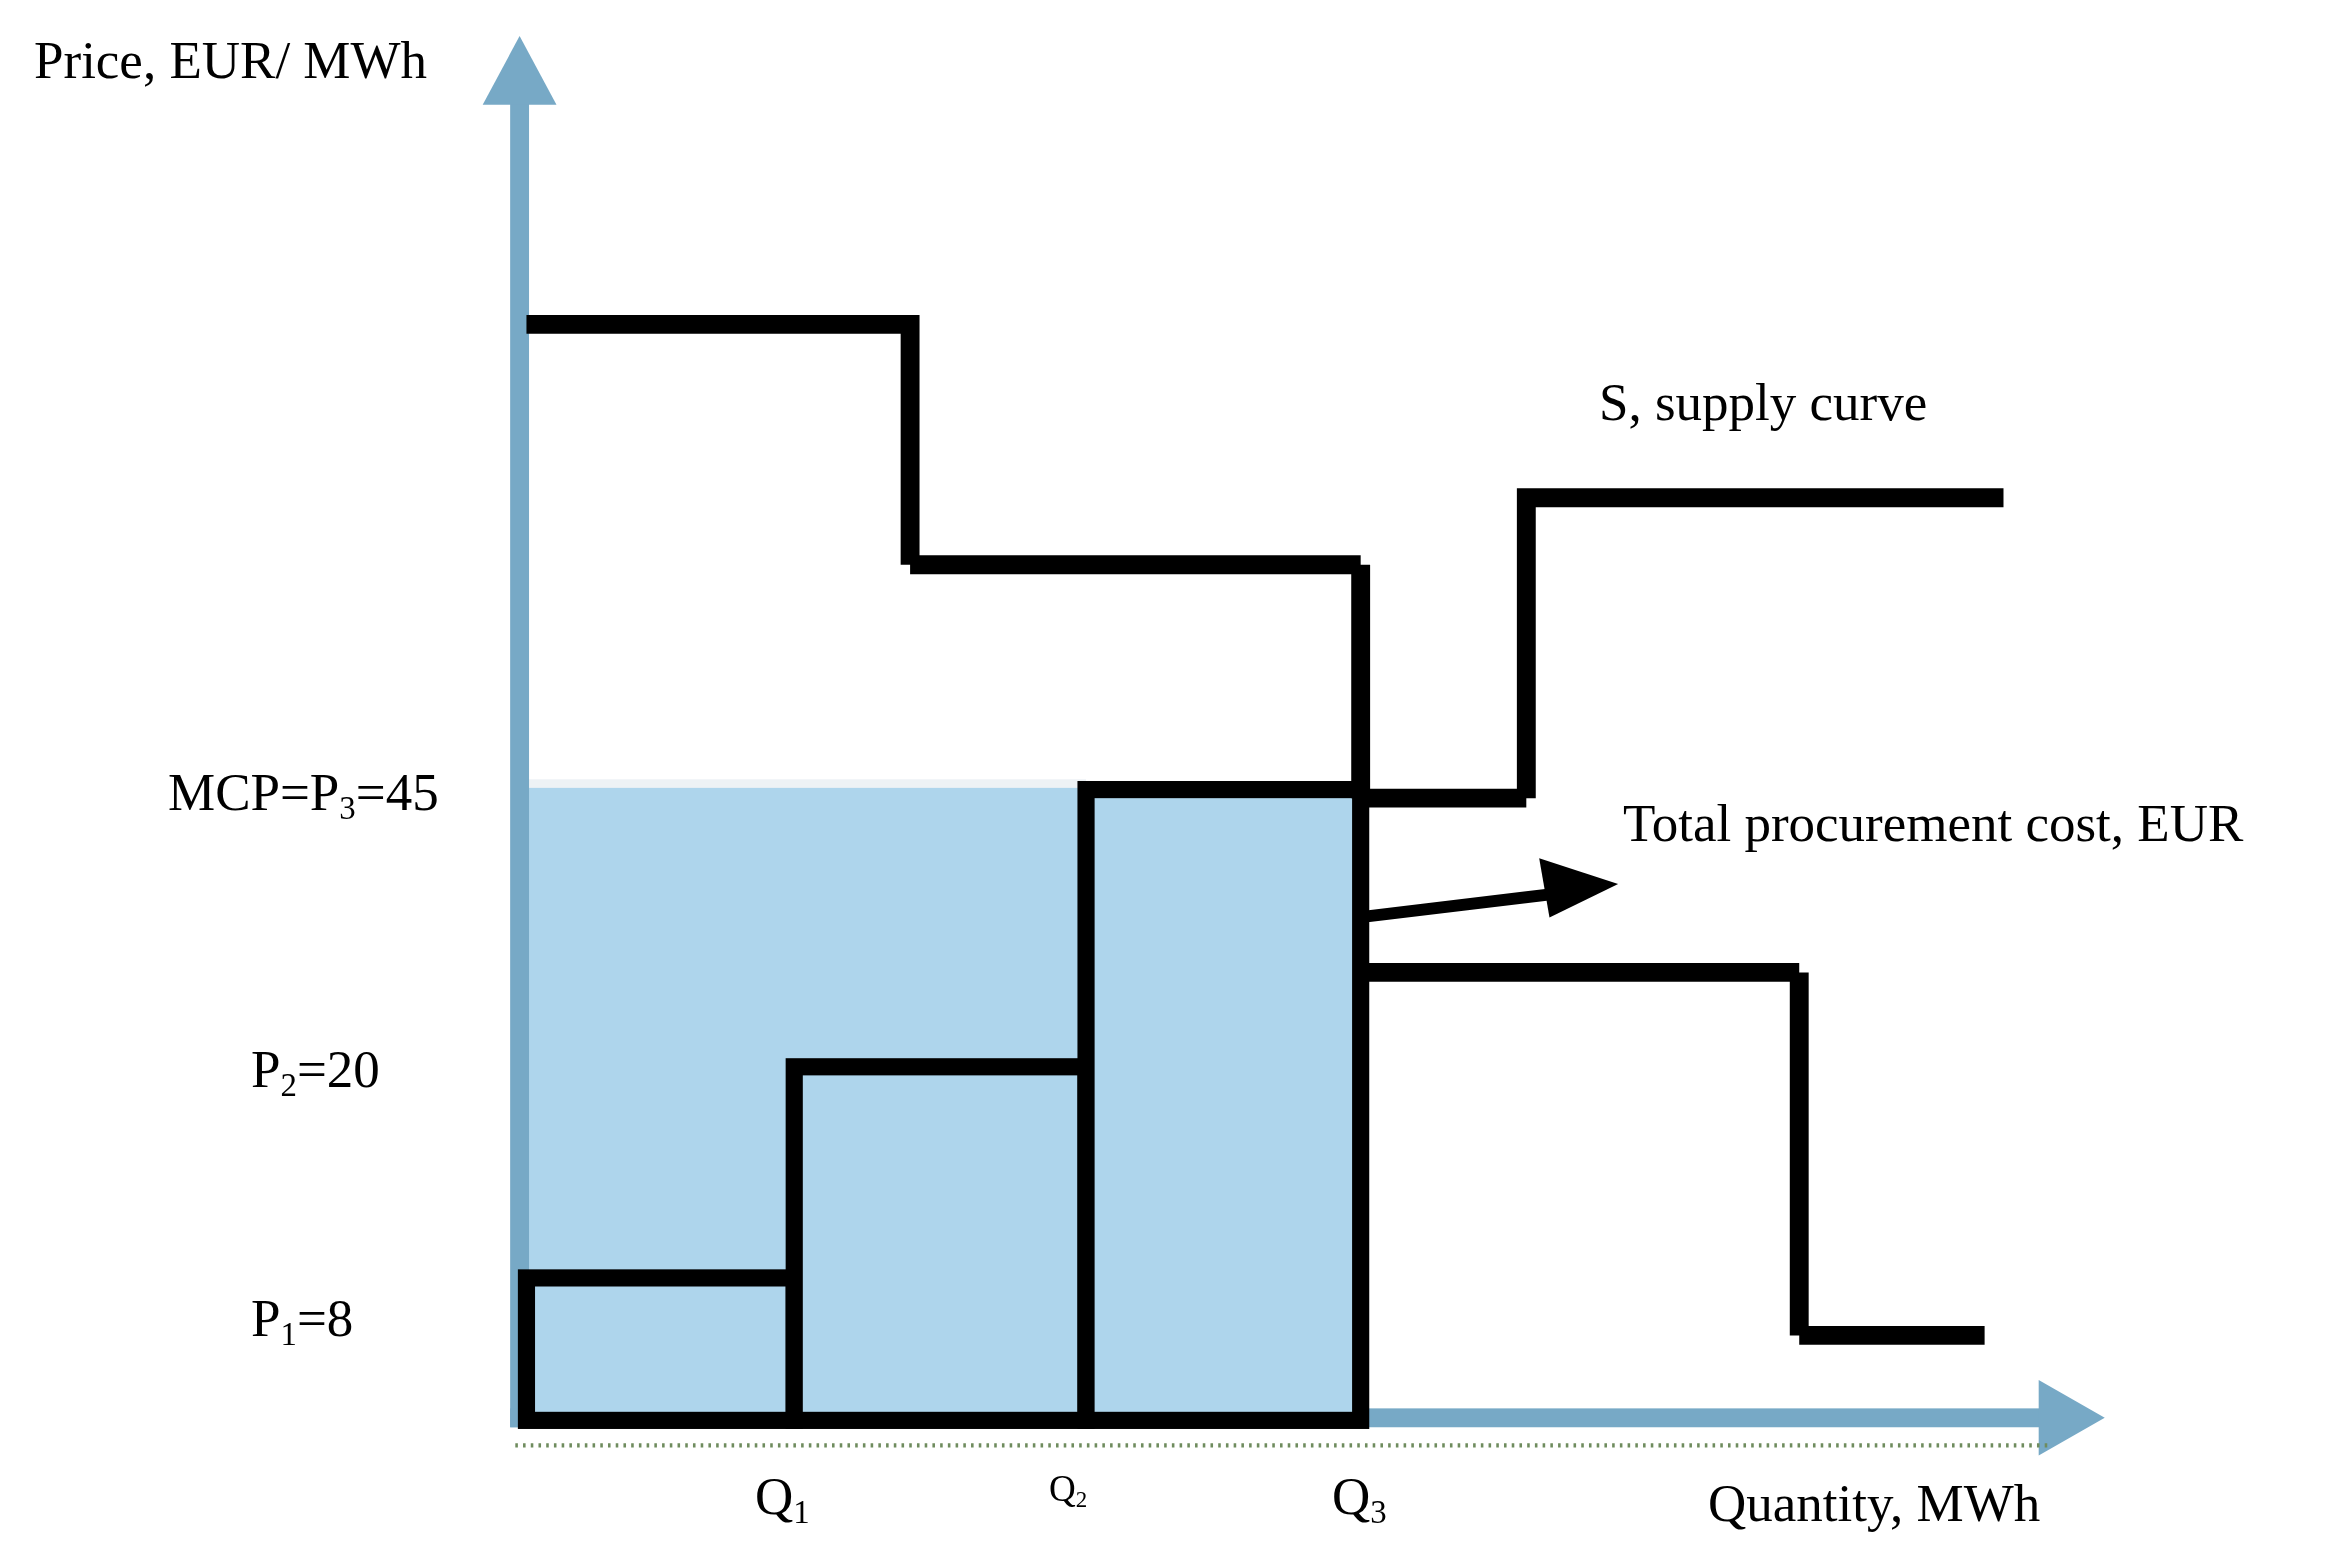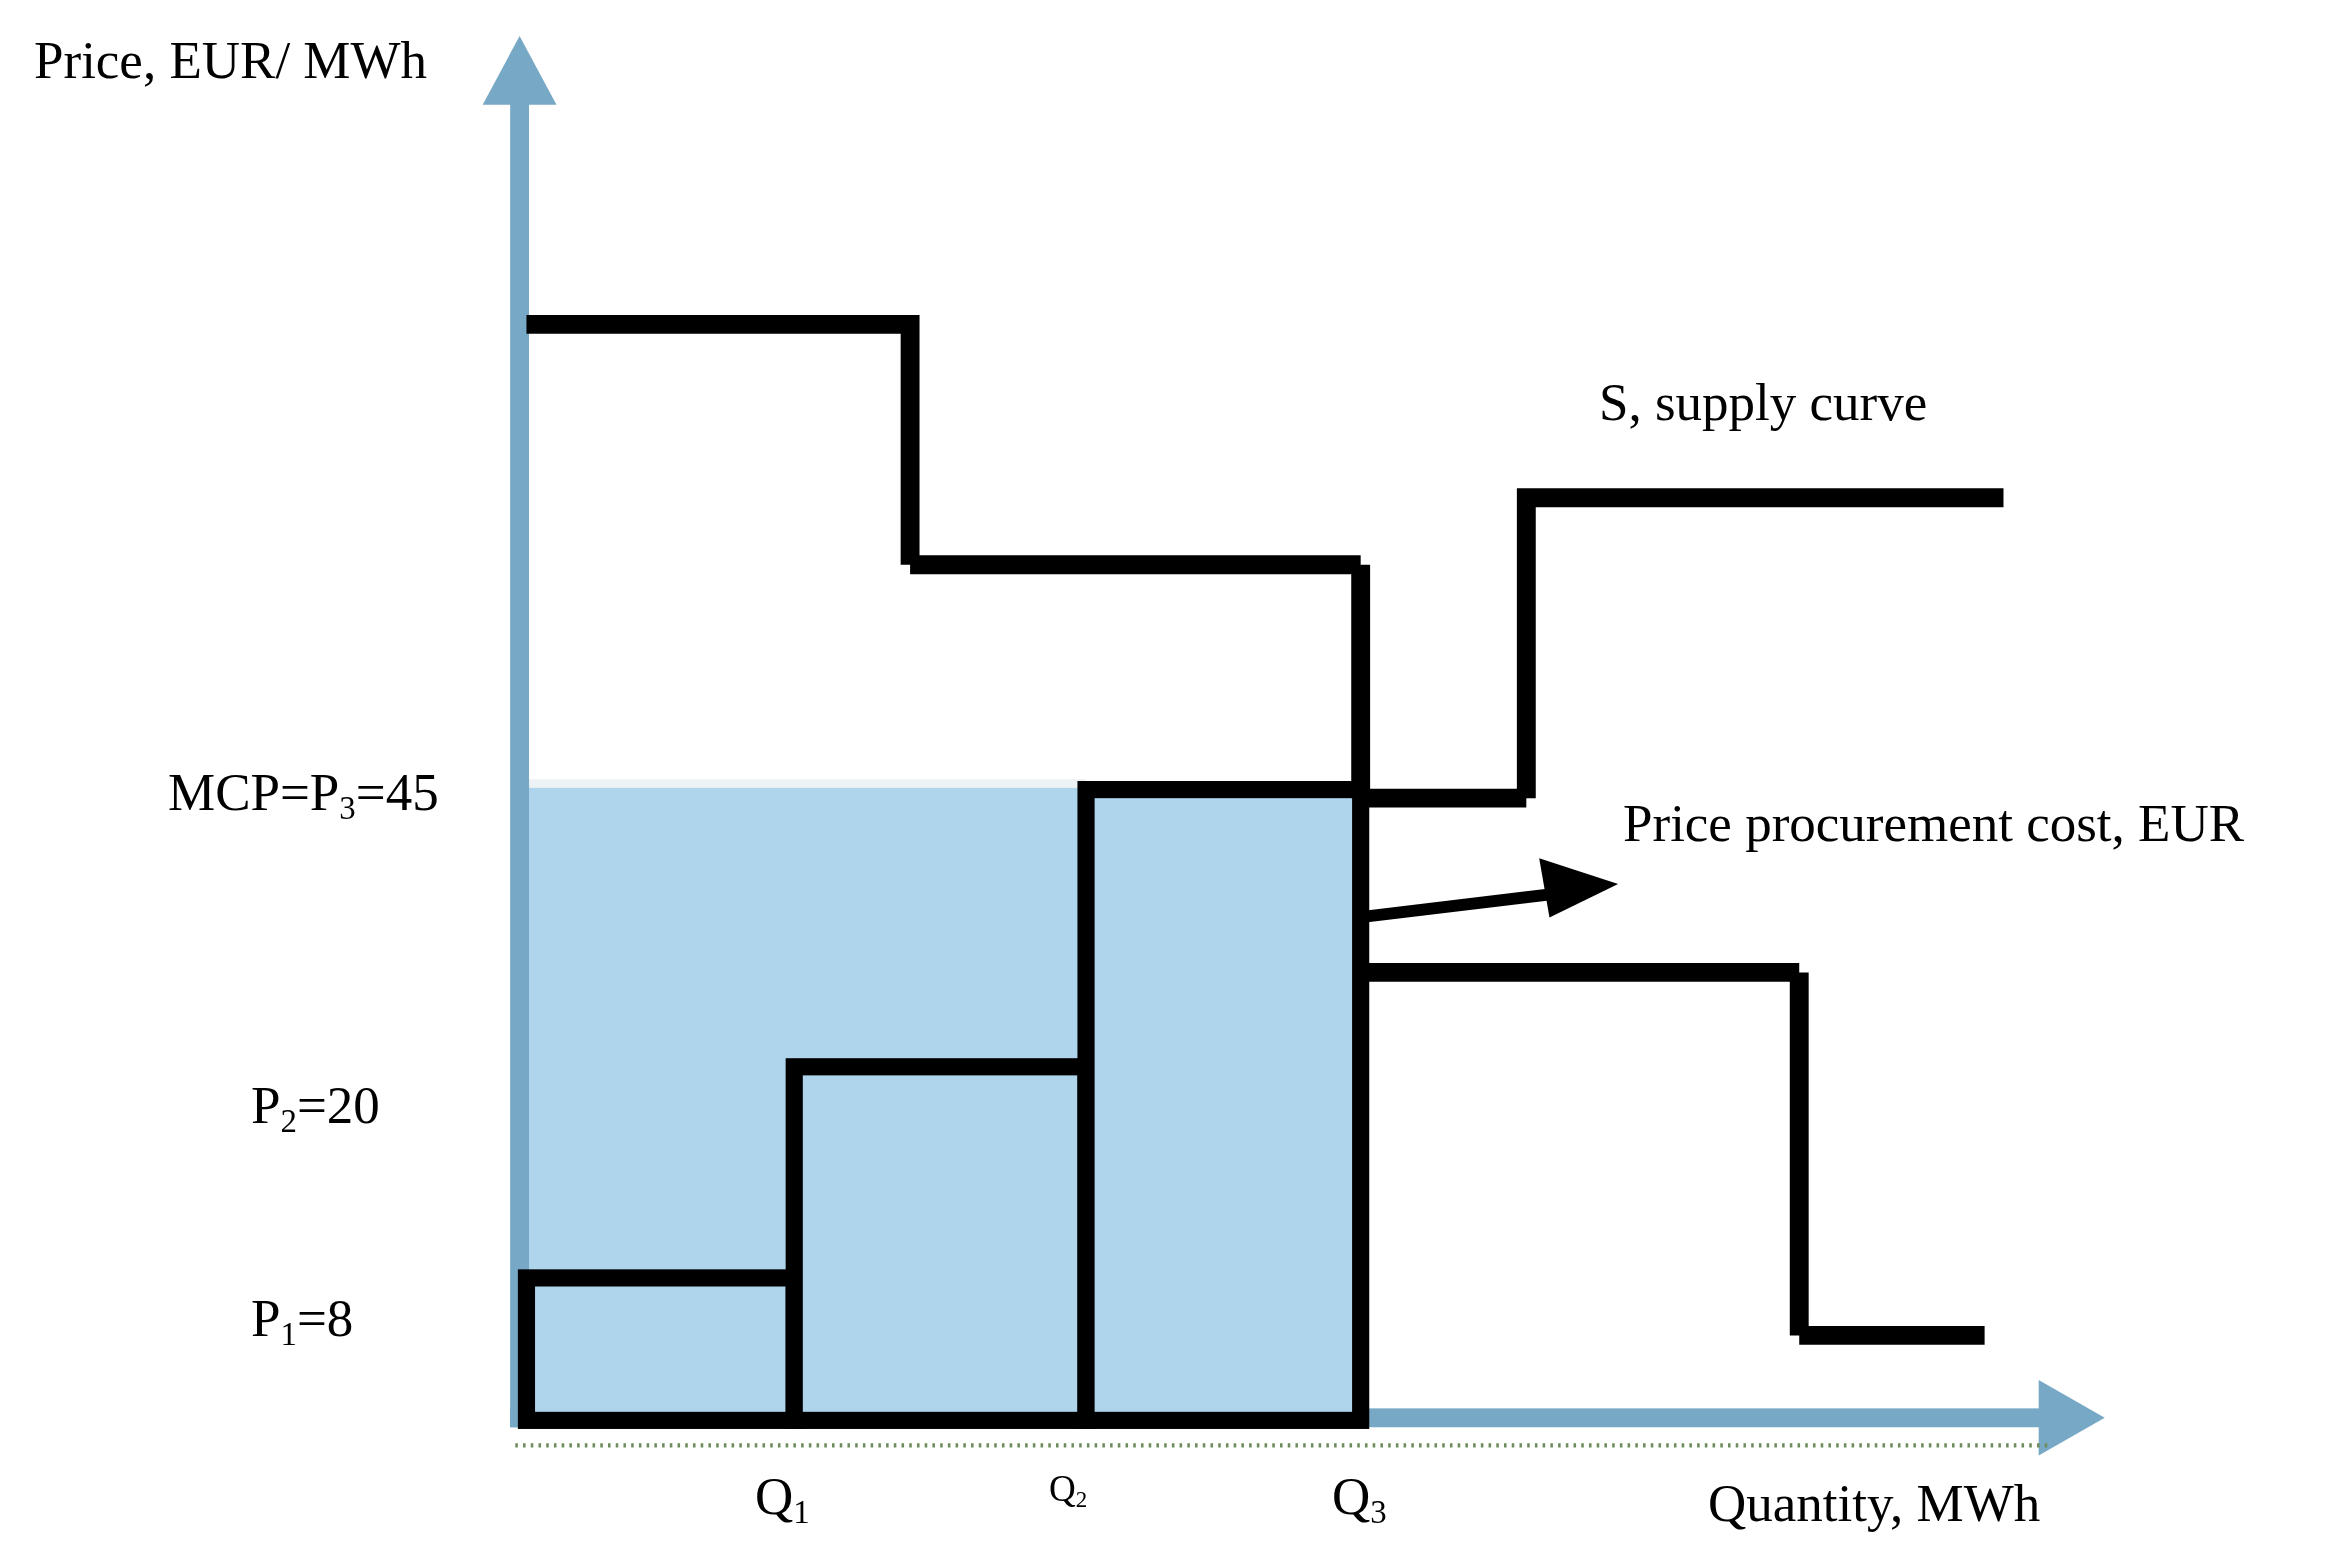--- a/index.html
+++ b/index.html
@@ -30,21 +30,21 @@
     position: absolute;
     left: 0;
     top: 0;
     width: 2342px;
     height: 1562px;
   }
   
   #y-axis-title   { left: 34px;   top: 34px;   font-size: 53px; }
   #x-axis-title   { left: 1708px; top: 1477px; font-size: 53px; }
   #mcp-label      { left: 168px;  top: 766px;  font-size: 53px; }
-  #p2-label       { left: 251px;  top: 1043px; font-size: 53px; margin-top: 36px; }
+  #p2-label       { left: 251px;  top: 1043px; font-size: 53px; }
   #p1-label       { left: 251px;  top: 1292px; font-size: 53px; }
   #q1-label       { left: 755px;  top: 1470px; font-size: 53px; }
   #q2-label       { left: 1049px; top: 1470px; font-size: 37px; }
   #q3-label       { left: 1332px; top: 1470px; font-size: 53px; }
   #supply-label   { left: 1599px; top: 376px;  font-size: 53px; text-align: right; }
   #demand-label   { left: 1793px; top: 1255px; font-size: 53px; }
   #cost-label     { left: 1623px; top: 797px;  font-size: 53px; }
 </style>
 </head>
 <body>
@@ -108,16 +108,16 @@
 
   <div class="lbl" id="p1-label"><span>P</span><sub>1</sub><span>=8</span></div>
 
   <div class="lbl" id="q1-label"><span>Q</span><sub>1</sub></div>
 
   <div class="lbl" id="q2-label"><span>Q</span><sub>2</sub></div>
 
   <div class="lbl" id="q3-label"><span>Q</span><sub>3</sub></div>
 
   <div class="lbl" id="supply-label">S, supply curve</div>
-  <div class="lbl" id="cost-label">Price procurement cost, EUR</div>
+  <div class="lbl" id="cost-label">Total procurement cost, EUR</div>
 
 </div>
 
 
 </body></html>

